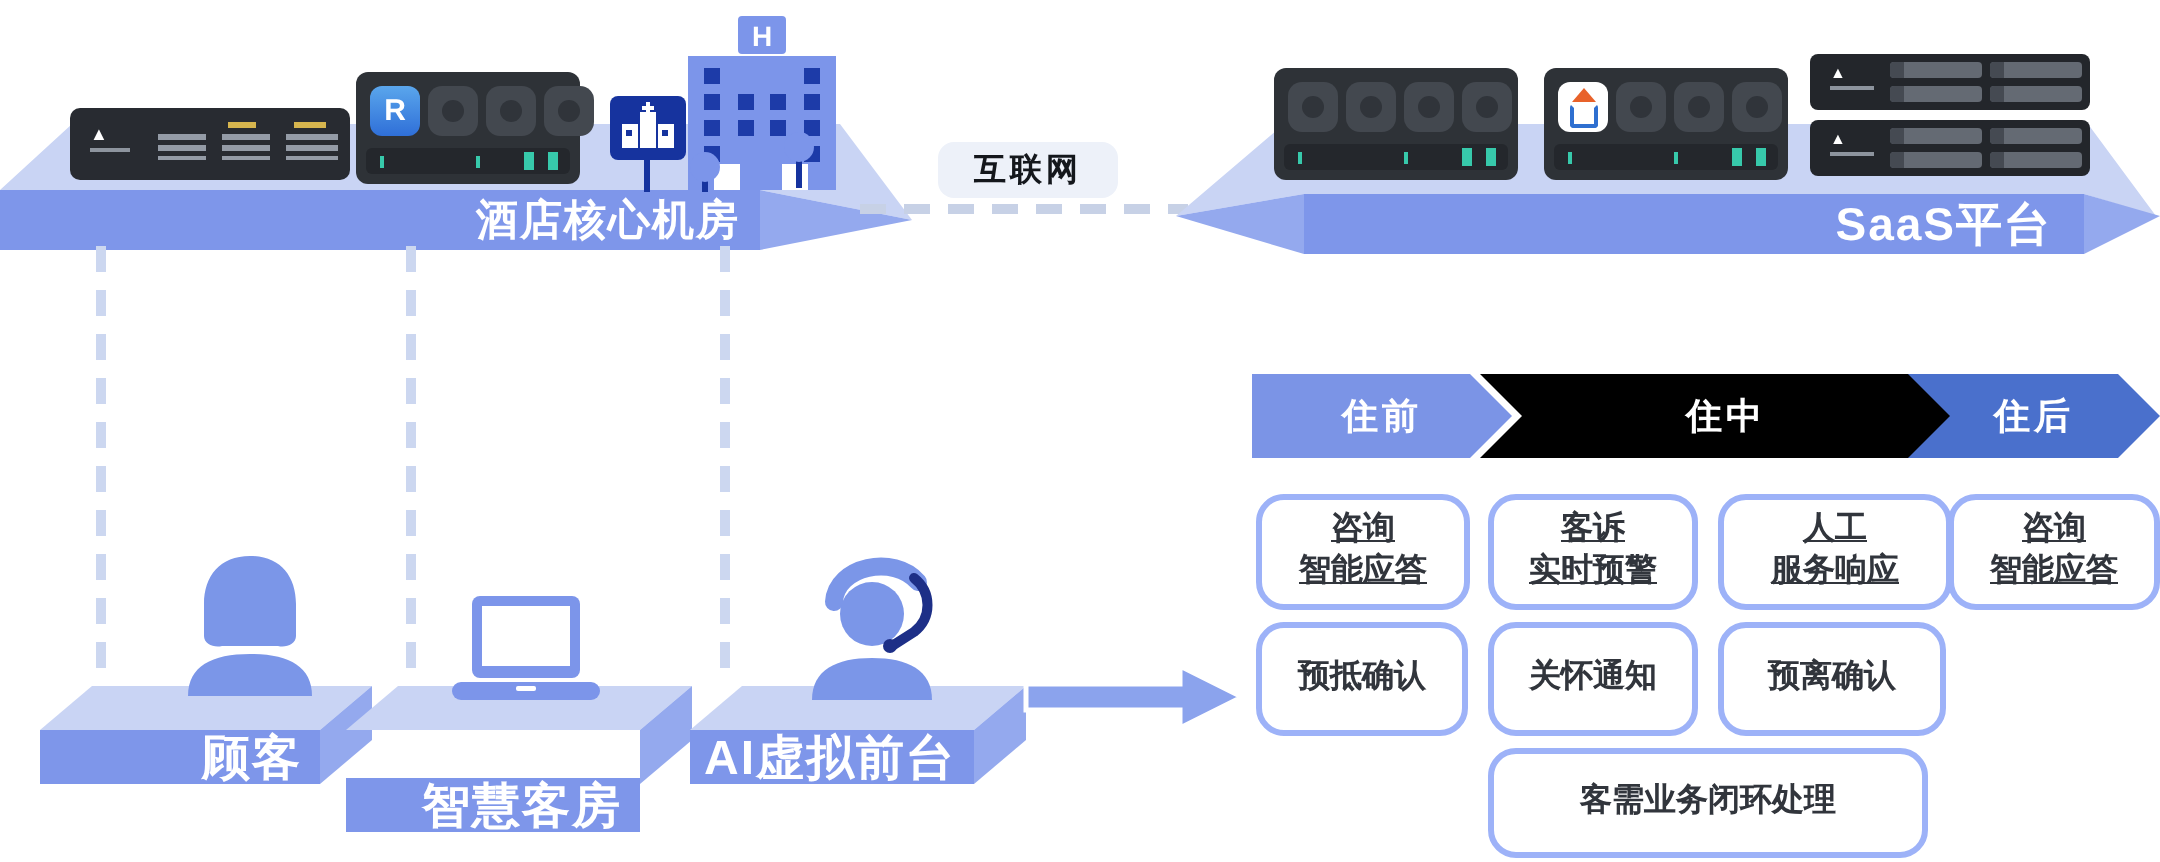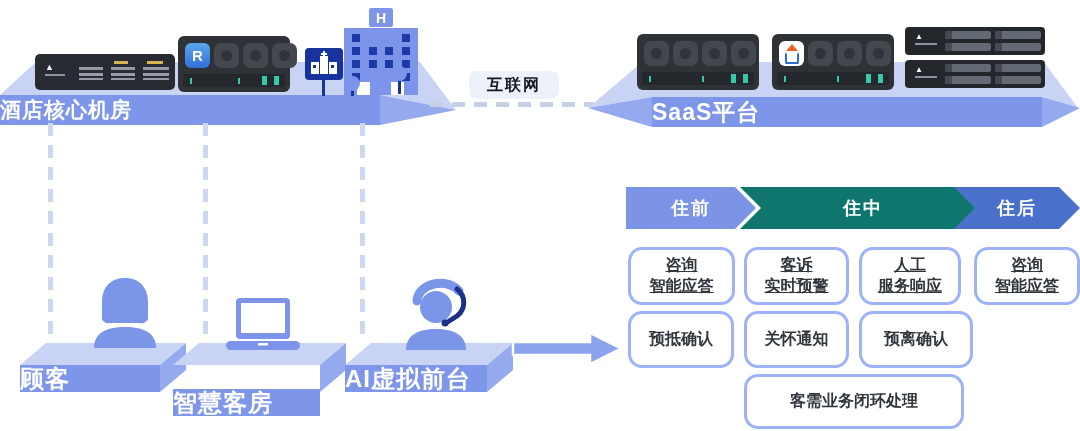--- a/index.html
+++ b/index.html
@@ -4,21 +4,21 @@
 <style>
   html,body{margin:0;padding:0;background:#ffffff;}
   body{font-family:"Liberation Sans","DejaVu Sans",sans-serif;}
   .canvas{position:relative;width:1080px;height:431px;background:#ffffff;overflow:hidden;}
   .abs{position:absolute;}
 
   
   .pf-top{background:#c9d4f4;}
   .pf-front{background:#7e96ea;color:#ffffff;font-weight:bold;display:flex;align-items:center;}
   .pf-side{background:#94a9ee;}
-  .pf-label-right{}
+  .pf-label-right{justify-content:flex-end;}
 
   
   .hc-top{left:0;top:62px;width:456px;height:50px;
     clip-path:polygon(0px 33px,36px 0px,420px 0px,456px 48px,380px 33px);}
   .hc-front{left:0;top:95px;width:380px;height:30px;font-size:21px;padding-right:10px;box-sizing:border-box;letter-spacing:1px;}
   .hc-wedge{left:380px;top:95px;width:76px;height:30px;clip-path:polygon(0 0,76px 15px,0 30px);}
 
   
   .saas-top{left:588px;top:62px;width:492px;height:50px;
     clip-path:polygon(0px 46px,54px 0px,456px 0px,490px 46px,454px 35px,64px 35px);}
@@ -70,21 +70,21 @@
   .bay::before{content:"";position:absolute;left:0;top:0;width:7px;height:8px;background:#454a52;border-radius:2px 0 0 2px;}
 
   
   .pole{background:#16339e;}
   .tree{background:#7c95ea;border-radius:50%;}
 
   
   .stage{top:187px;height:42px;color:#ffffff;font-weight:bold;font-size:18px;letter-spacing:2px;
     display:flex;align-items:center;justify-content:center;}
   .stage.s1{background:#7b94e6;clip-path:polygon(0 0,calc(100% - 21px) 0,100% 50%,calc(100% - 21px) 100%,0 100%);}
-  .stage.s2{background:#0f766e;clip-path:polygon(0 0,calc(100% - 21px) 0,100% 50%,calc(100% - 21px) 100%,0 100%,21px 50%);}
+  .stage.s2{background:#000000;clip-path:polygon(0 0,calc(100% - 21px) 0,100% 50%,calc(100% - 21px) 100%,0 100%,21px 50%);}
   .stage.s3{background:#4a70cc;clip-path:polygon(0 0,calc(100% - 21px) 0,100% 50%,calc(100% - 21px) 100%,0 100%,21px 50%);}
 
   .jbox{border:3px solid #9db2f8;border-radius:14px;background:#ffffff;box-sizing:border-box;
     display:flex;align-items:center;justify-content:center;text-align:center;
     color:#31353c;font-weight:bold;font-size:16px;line-height:1.3;}
   .jbox span{white-space:pre-line;}
   .row1{top:247px;height:58px;text-decoration:underline;}
   .row2{top:311px;height:57px;}
   .row3{top:374px;height:55px;}
 </style>
@@ -318,21 +318,21 @@
   </div>
 
   <div class="abs jbox row1" style="left:628px;width:107px;">
     <span>咨询
 智能应答</span>
   </div>
   <div class="abs jbox row1" style="left:744px;width:105px;">
     <span>客诉
 实时预警</span>
   </div>
-  <div class="abs jbox row1" style="left:859px;width:102px;">
+  <div class="abs jbox row1" style="left:859px;width:117px;">
     <span>人工
 服务响应</span>
   </div>
   <div class="abs jbox row1" style="left:974px;width:106px;">
     <span>咨询
 智能应答</span>
   </div>
 
   <div class="abs jbox row2" style="left:744px;width:105px;">
     <span>关怀通知</span>

